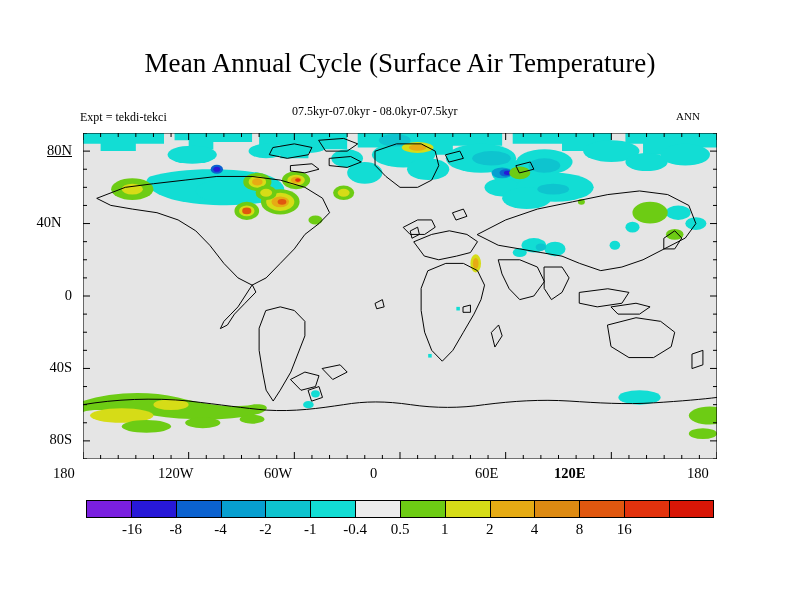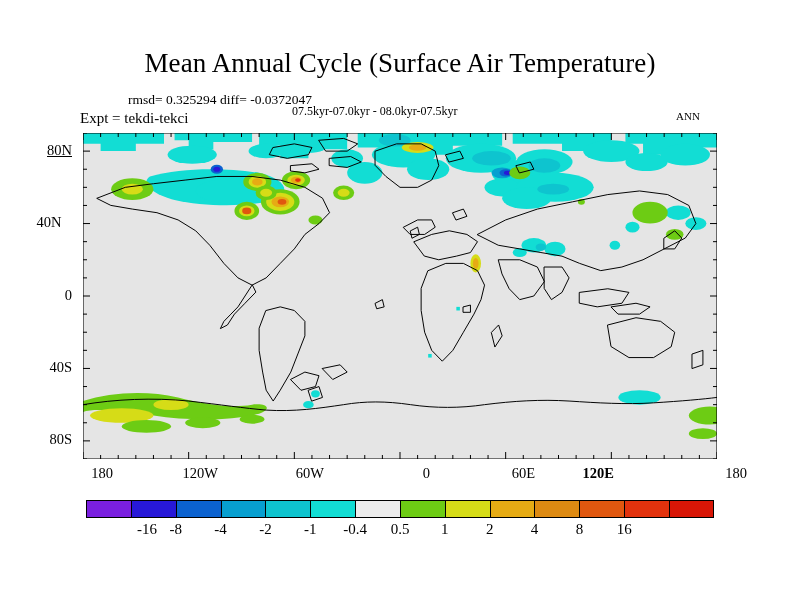--- a/index.html
+++ b/index.html
@@ -39,21 +39,21 @@
   }
   .sub-title {
     position: absolute;
     left: 292px; top: 104px;
     font-size: 12px;
     white-space: nowrap;
   }
   .expt-label {
     position: absolute;
     left: 80px; top: 110px;
-    font-size: 15px;
+    font-size: 12px;
     white-space: nowrap;
   }
   .season-label {
     position: absolute;
     left: 676px; top: 110px;
     font-size: 11px;
     white-space: nowrap;
   }
 
   
@@ -64,21 +64,21 @@
   }
   #map-svg { display: block; }
 
   
   .axis-label {
     position: absolute;
     font-size: 14.5px;
     white-space: nowrap;
   }
   .lat-label { text-align: right; width: 46px; }
-  .lon-label { text-align: right; width: 60px; }
+  .lon-label { text-align: left; width: 60px; }
 
   
   #colorbar-wrap {
     position: absolute;
     left: 86px; top: 500px;
     width: 628px; height: 18px;
   }
   .cb-cell {
     height: 18px;
     float: left;
@@ -101,21 +101,20 @@
     white-space: nowrap;
   }
 </style>
 </head>
 <body>
 
 <div id="figure">
 
   <div class="main-title">Mean Annual Cycle (Surface Air Temperature)</div>
 
-  <div class="rmsd-line">rmsd= 0.325294 diff= -0.0372047</div>
 
   <div class="sub-title">07.5kyr-07.0kyr - 08.0kyr-07.5kyr</div>
 
   <div class="expt-label">Expt = tekdi-tekci</div>
 
   <div class="season-label">ANN</div>
 
   <div id="map-panel">
     <svg id="map-svg" width="634" height="326" viewBox="0 0 360 180" preserveAspectRatio="none">
 
@@ -453,21 +452,21 @@
       <div class="cb-cell" style="width: 44.8571px; background: rgb(109, 204, 20); border-left: 1px solid rgb(0, 0, 0);"></div>
       <div class="cb-cell" style="width: 44.8571px; background: rgb(214, 220, 23); border-left: 1px solid rgb(0, 0, 0);"></div>
       <div class="cb-cell" style="width: 44.8571px; background: rgb(230, 171, 20); border-left: 1px solid rgb(0, 0, 0);"></div>
       <div class="cb-cell" style="width: 44.8571px; background: rgb(221, 138, 18); border-left: 1px solid rgb(0, 0, 0);"></div>
       <div class="cb-cell" style="width: 44.8571px; background: rgb(224, 87, 15); border-left: 1px solid rgb(0, 0, 0);"></div>
       <div class="cb-cell" style="width: 44.8571px; background: rgb(226, 50, 13); border-left: 1px solid rgb(0, 0, 0);"></div>
       <div class="cb-cell" style="width: 44.8571px; background: rgb(216, 22, 6); border-left: 1px solid rgb(0, 0, 0);"></div>
     </div>
   <div id="colorbar-frame"></div>
   <div id="colorbar-labels">
-      <div class="cb-label" style="left: 119px;">-16</div>
+      <div class="cb-label" style="left: 104px;">-16</div>
       <div class="cb-label" style="left: 147.714px;">-8</div>
       <div class="cb-label" style="left: 192.571px;">-4</div>
       <div class="cb-label" style="left: 237.429px;">-2</div>
       <div class="cb-label" style="left: 282.286px;">-1</div>
       <div class="cb-label" style="left: 327.143px;">-0.4</div>
       <div class="cb-label" style="left: 372px;">0.5</div>
       <div class="cb-label" style="left: 416.857px;">1</div>
       <div class="cb-label" style="left: 461.714px;">2</div>
       <div class="cb-label" style="left: 506.571px;">4</div>
       <div class="cb-label" style="left: 551.429px;">8</div>

